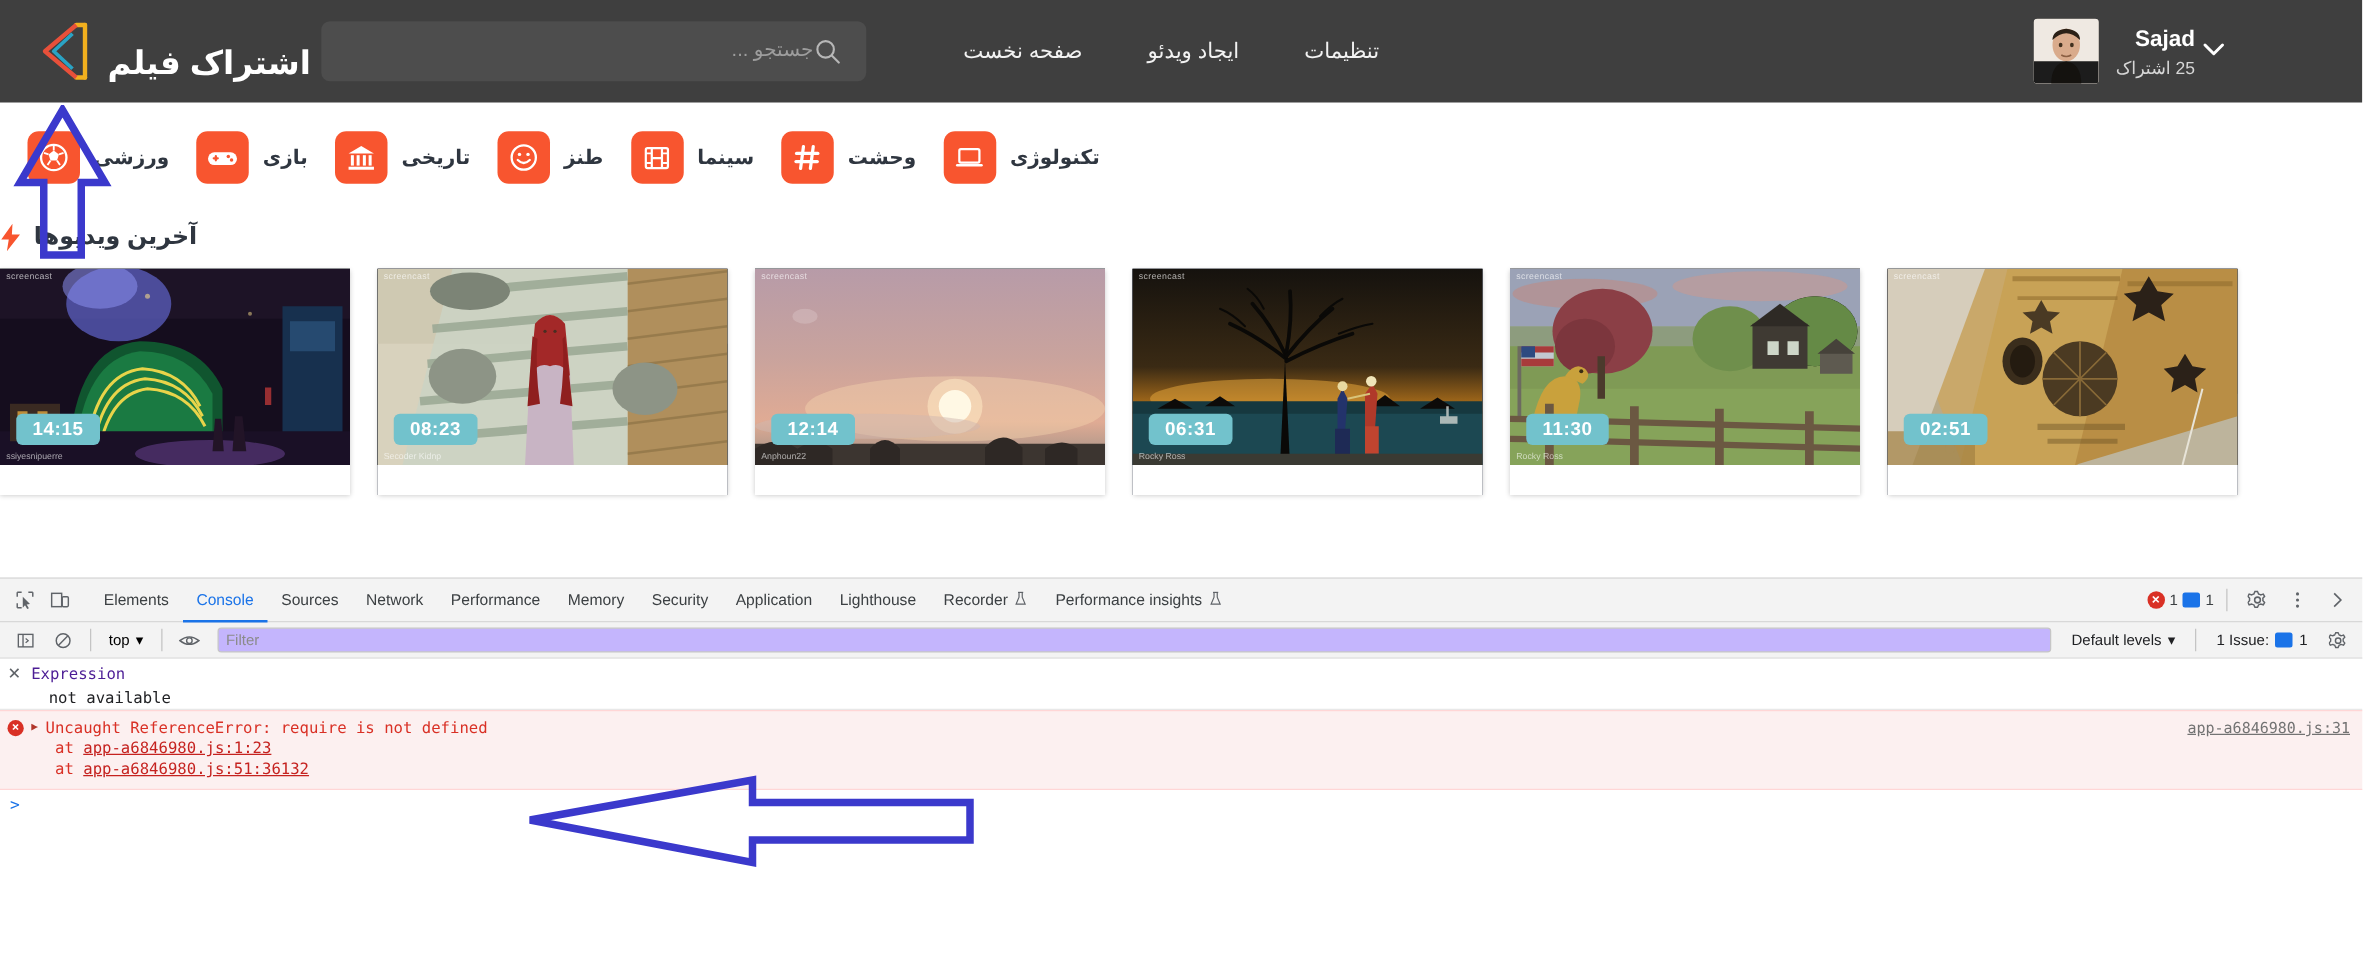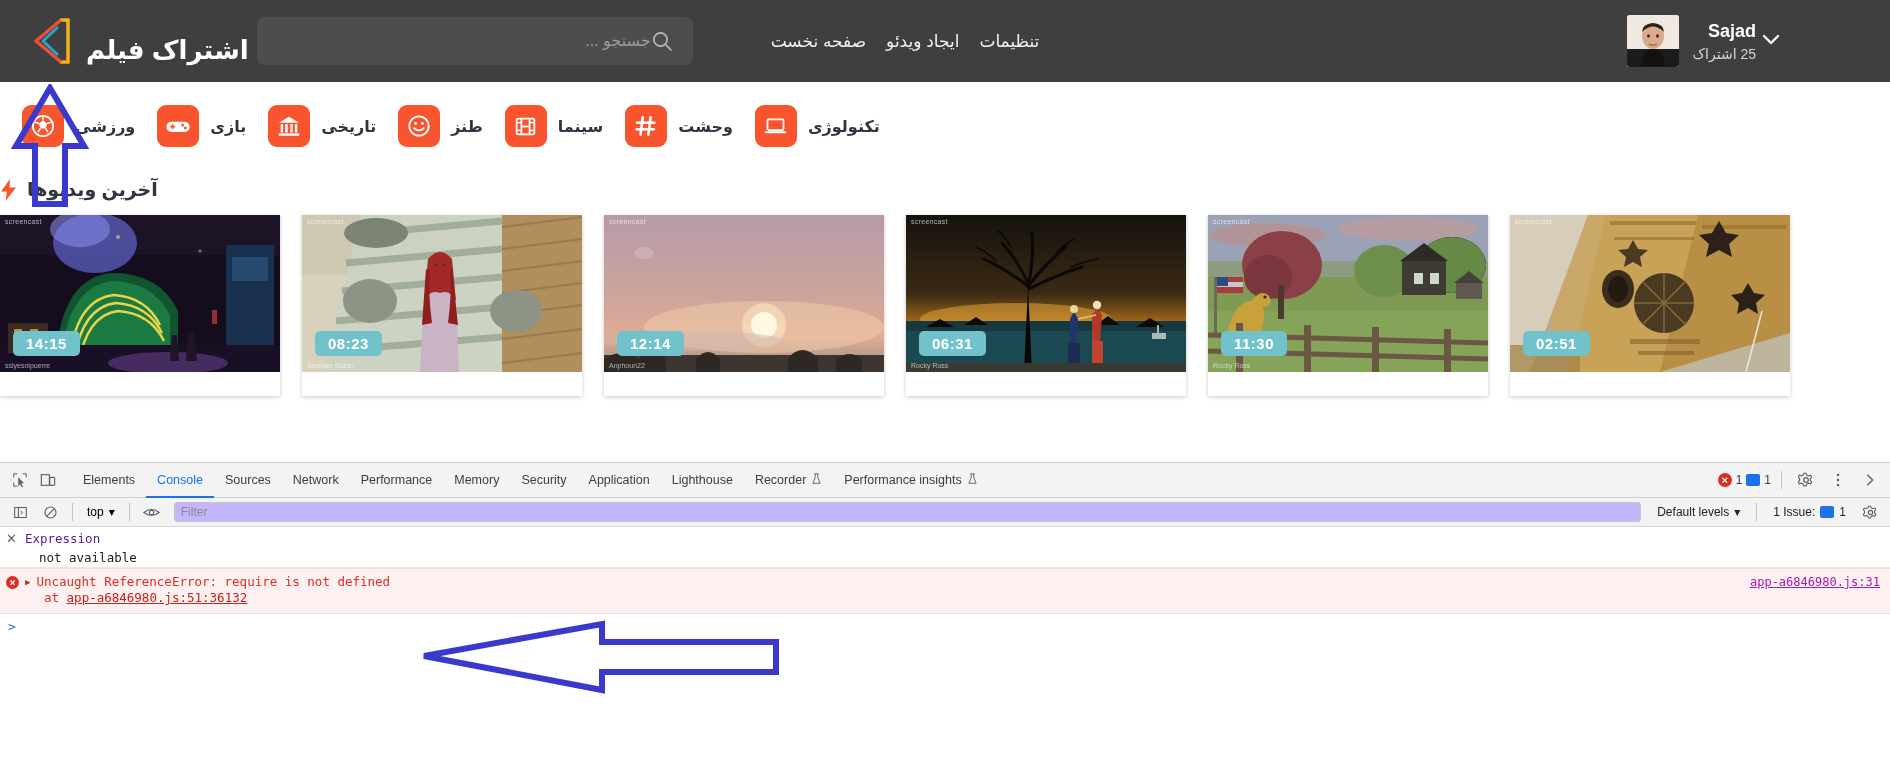--- a/index.html
+++ b/index.html
@@ -53,21 +53,21 @@
     background: transparent; border: 0; outline: 0;
     color: #d8d8d8; font-size: 16px;
     font-family: "Liberation Sans", sans-serif;
     text-align: right; direction: rtl;
   }
   .search-input::placeholder { color: #9d9d9d; }
   .search-icon { width: 22px; height: 22px; flex: 0 0 auto; opacity: .82; }
 
   .mainnav {
     display: flex; flex-direction: row-reverse; align-items: center;
-    gap: 20px; margin-right: 146px;
+    gap: 52px; margin-right: 146px;
   }
   .mainnav a {
     color: #f2f2f2; font-size: 17px; text-decoration: none;
     white-space: nowrap;
   }
 
   .spacer { flex: 1 1 auto; }
 
   .useracct {
     display: flex; flex-direction: row-reverse; align-items: center;
@@ -272,21 +272,21 @@
   .err-tri { color: #b1352a; font-size: 9px; margin-top: 3px; }
   .err-stack {
     font-family: "DejaVu Sans Mono", monospace;
     font-size: 12.5px; color: #d93025;
     padding-left: 38px; line-height: 1.38;
   }
   .err-stack a { color: #c5221f; text-decoration: underline; cursor: pointer; }
   .err-source {
     position: absolute; right: 10px; top: 6px;
     font-family: "DejaVu Sans Mono", monospace;
-    font-size: 12px; color: #a21caf; text-decoration: underline; cursor: pointer; text-align: center;
+    font-size: 12px; color: #737373; text-decoration: underline; cursor: pointer; text-align: center;
   }
   .prompt-row {
     display: flex; align-items: center; gap: 6px;
     padding: 5px 8px;
     font-family: "DejaVu Sans Mono", monospace;
     font-size: 13px; color: #1a73e8;
   }
 
   
   .annot { position: absolute; pointer-events: none; }
@@ -860,20 +860,24 @@
 
       <div class="error-block">
         <div class="error-head">
           <span class="err-icon">×</span>
           <span class="err-tri">▶</span>
           <span>Uncaught ReferenceError: require is not defined</span>
         </div>
         <div class="err-stack">
           <div>
             <span>at</span>
+            <a>app-a6846980.js:1:23</a>
+          </div>
+          <div>
+            <span>at</span>
             <a>app-a6846980.js:51:36132</a>
           </div>
         </div>
         <a class="err-source">app-a6846980.js:31</a>
       </div>
 
       <div class="prompt-row">
         <span>&gt;</span>
       </div>
     </div>

